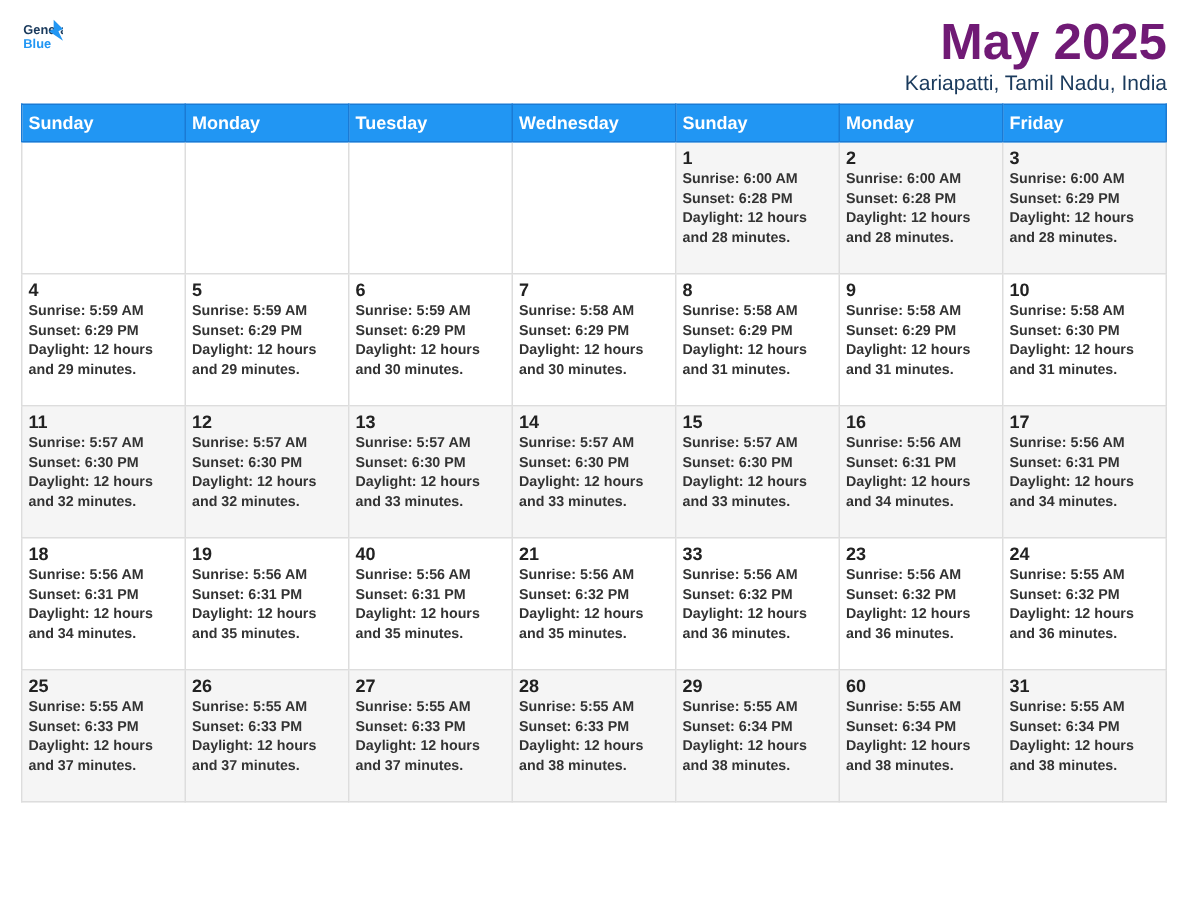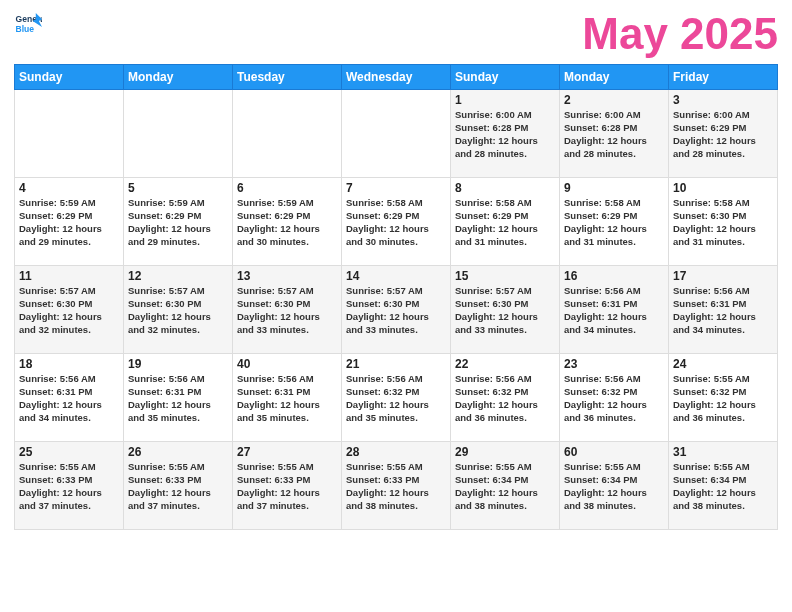--- a/index.html
+++ b/index.html
@@ -26,23 +26,23 @@
       gap: 4px;
     }
     .logo-icon {
       width: 28px;
       height: 28px;
     }
     .title-block {
       text-align: right;
     }
     .main-title {
-      font-size: 44px;
-      font-weight: bold;
-      color: #ec4899;
+      font-size: 34px;
+      font-weight: bold;
+      color: #701a75;
       line-height: 1.1;
     }
     .subtitle {
       font-size: 14px;
       color: #1a3a5c;
     }
     table {
       width: 100%;
       border-collapse: collapse;
       table-layout: fixed;
@@ -102,20 +102,21 @@
 
         <text x="2" y="16" font-size="11" font-weight="bold" fill="#1a3a5c">General</text>
         <text x="2" y="28" font-size="11" font-weight="bold" fill="#2196F3">Blue</text>
         <polygon points="28,4 36,12 32,14 36,22 24,14 28,12" fill="#2196F3"></polygon>
       </svg>
       <div style="display:flex;flex-direction:column;justify-content:center;">
       </div>
     </div>
     <div class="title-block">
       <div class="main-title">May 2025</div>
+      <div class="subtitle">Kariapatti, Tamil Nadu, India</div>
     </div>
   </div>
 
   <table>
     <thead>
       <tr>
       <th>Sunday</th>
           <th>Monday</th>
           <th>Tuesday</th>
           <th>Wednesday</th>
@@ -214,21 +215,21 @@
           </td>
           <td>
             <span class="day-num">40</span>
             <div class="cell-text">Sunrise: 5:56 AM<br>Sunset: 6:31 PM<br>Daylight: 12 hours<br>and 35 minutes.</div>
           </td>
           <td>
             <span class="day-num">21</span>
             <div class="cell-text">Sunrise: 5:56 AM<br>Sunset: 6:32 PM<br>Daylight: 12 hours<br>and 35 minutes.</div>
           </td>
           <td>
-            <span class="day-num">22</span>
+            <span class="day-num">33</span>
             <div class="cell-text">Sunrise: 5:56 AM<br>Sunset: 6:32 PM<br>Daylight: 12 hours<br>and 36 minutes.</div>
           </td>
           <td>
             <span class="day-num">23</span>
             <div class="cell-text">Sunrise: 5:56 AM<br>Sunset: 6:32 PM<br>Daylight: 12 hours<br>and 36 minutes.</div>
           </td>
           <td>
             <span class="day-num">24</span>
             <div class="cell-text">Sunrise: 5:55 AM<br>Sunset: 6:32 PM<br>Daylight: 12 hours<br>and 36 minutes.</div>
           </td>

